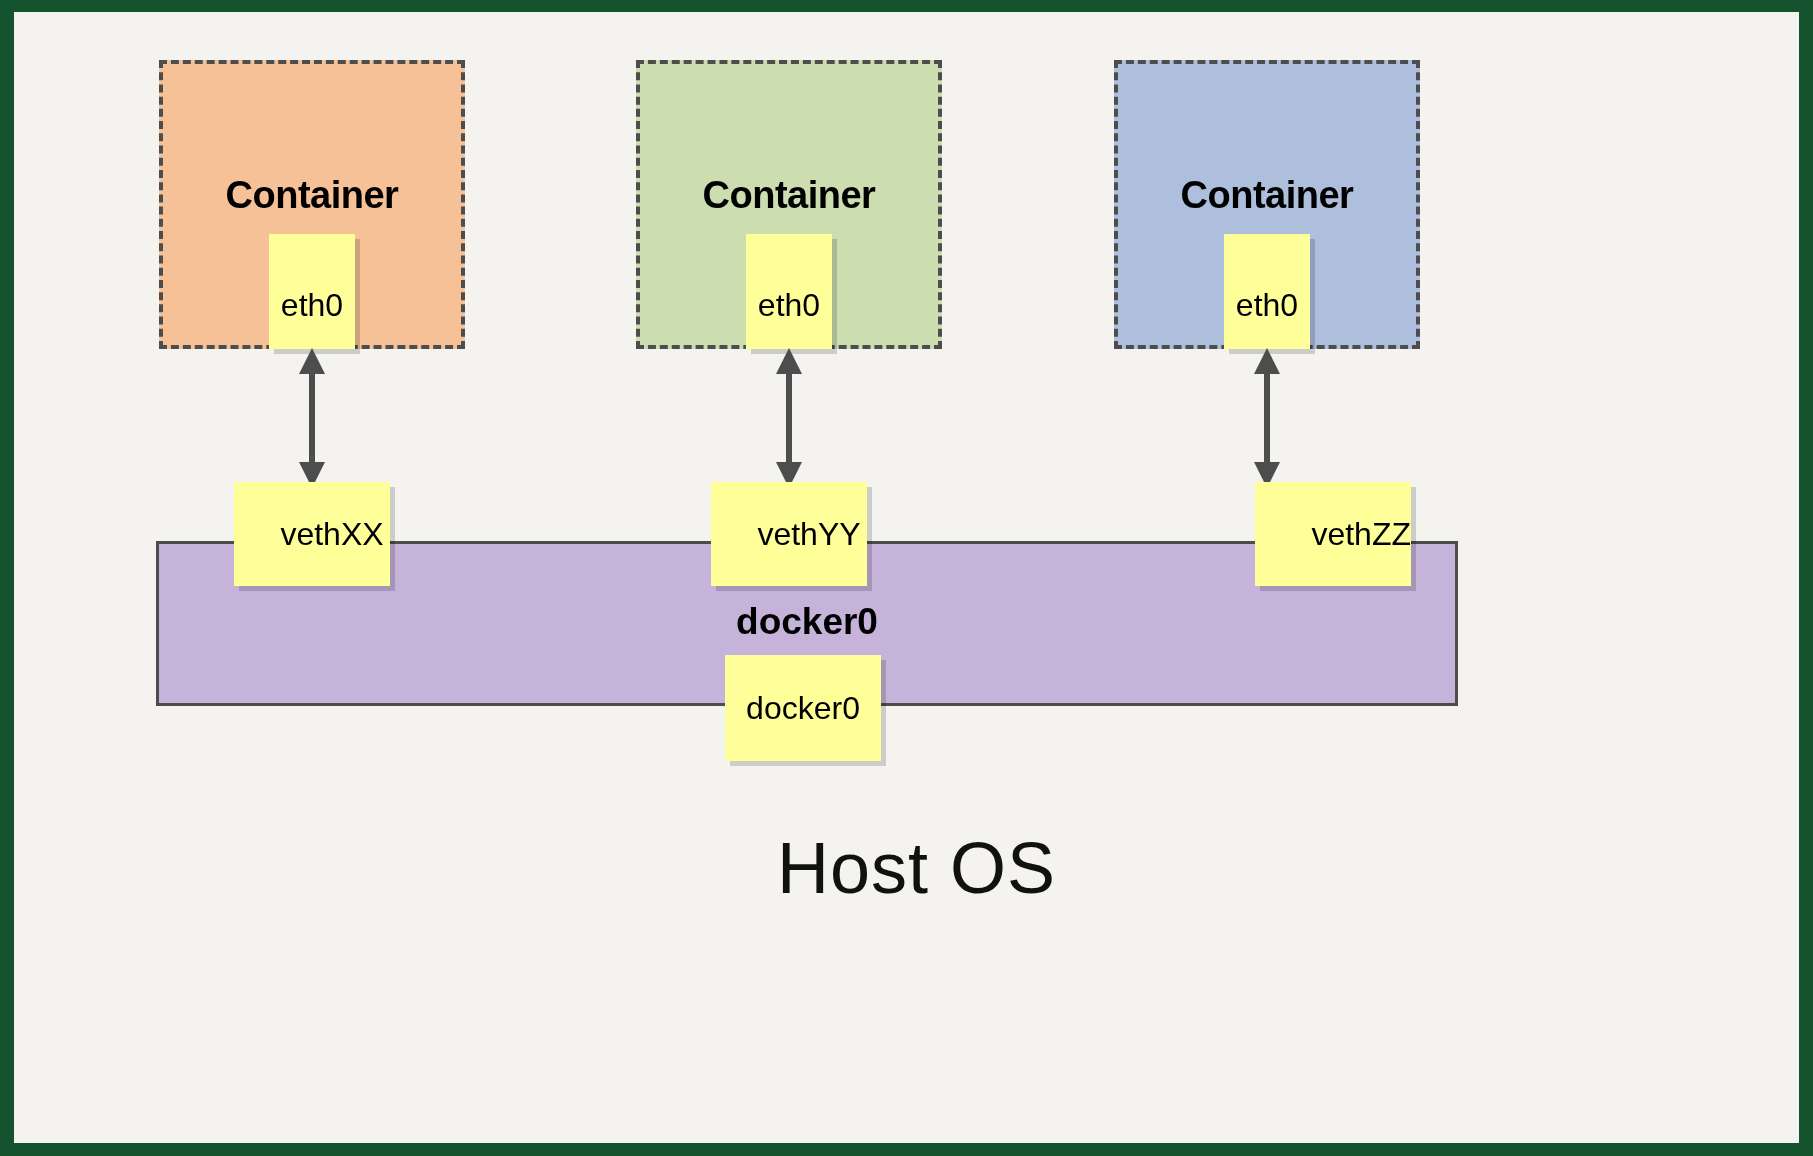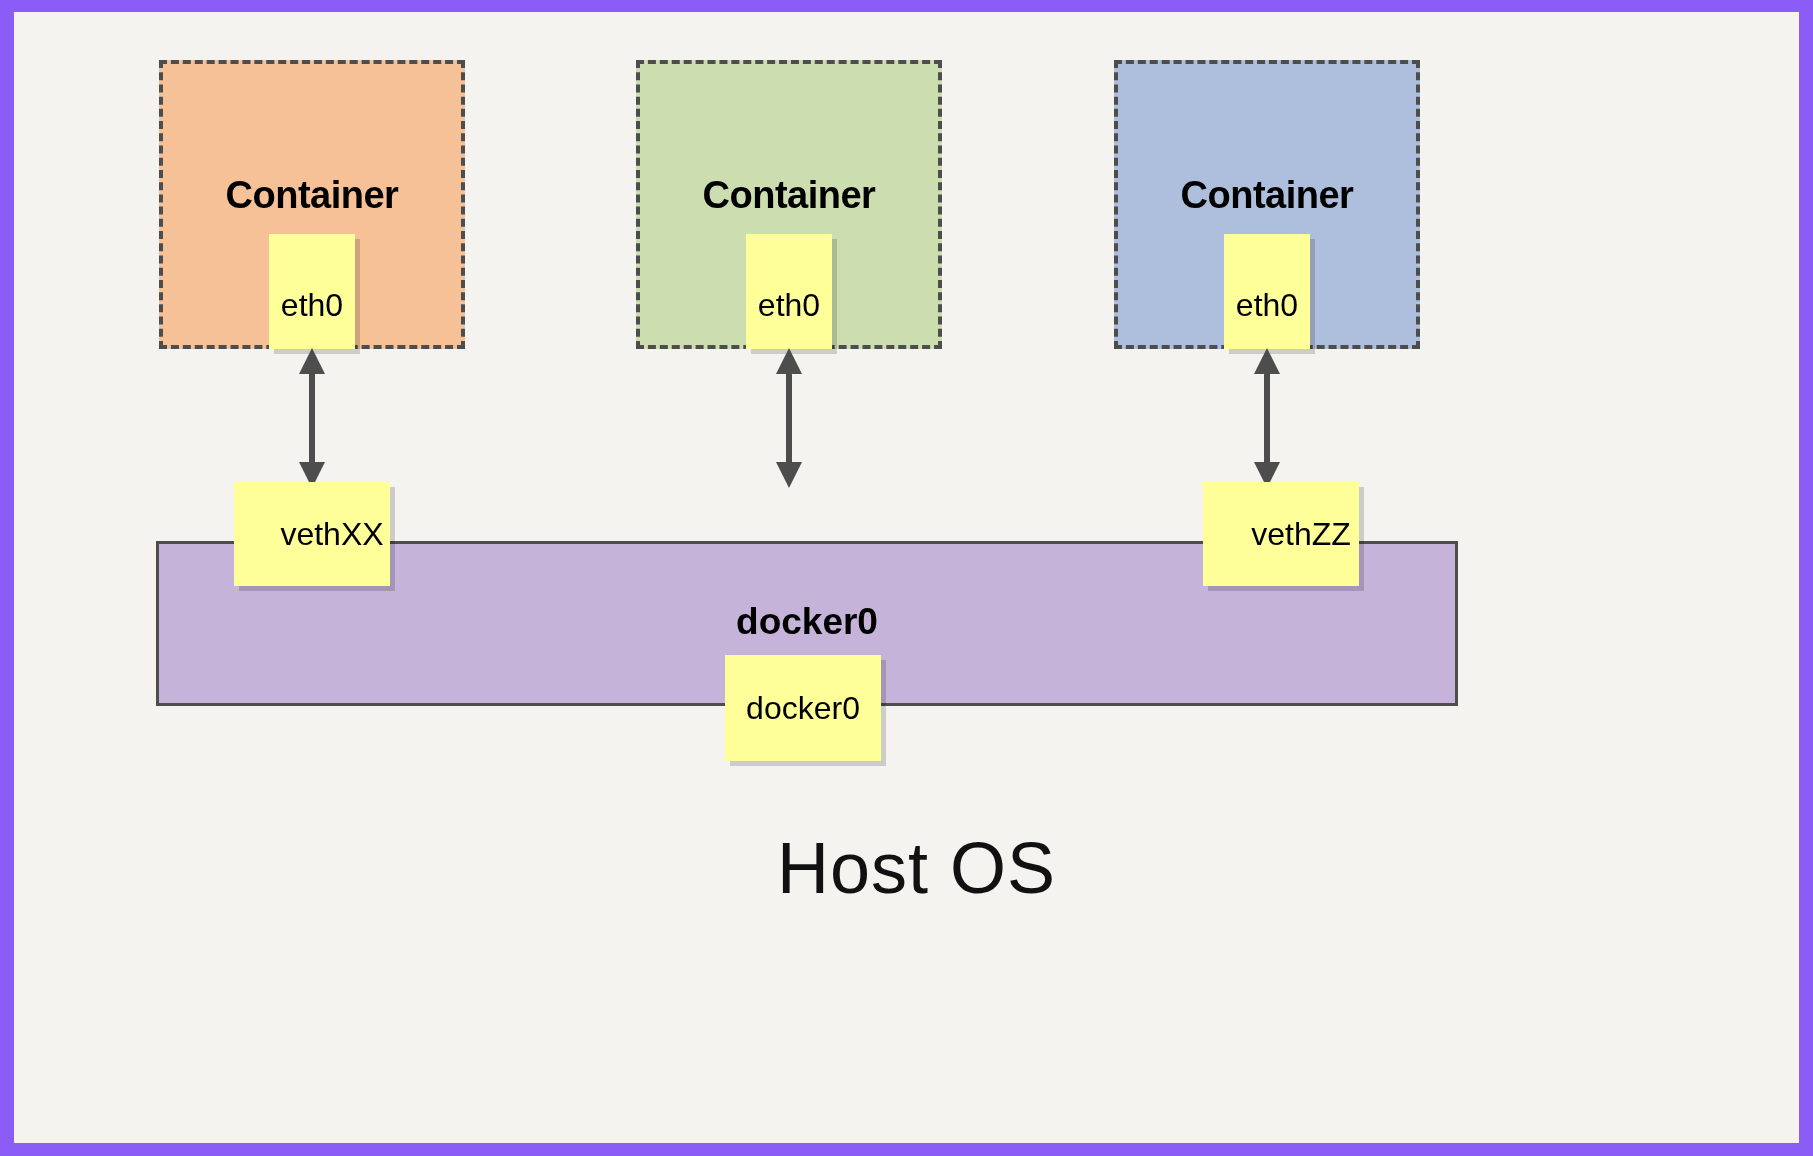--- a/index.html
+++ b/index.html
@@ -4,21 +4,21 @@
 <style>
   html, body {
     margin: 0;
     padding: 0;
     background: #ffffff;
   }
   #canvas {
     position: relative;
     width: 1813px;
     height: 1156px;
-    background: #8b5cf6;
+    background: #14532d;
     font-family: "Liberation Sans", sans-serif;
     overflow: hidden;
     box-sizing: border-box;
   }
   
   #host-area {
     position: absolute;
     left: 14px;
     top: 12px;
     width: 1785px;
@@ -178,21 +178,24 @@
       <polygon points="20,140 7,114 33,114" fill="#4d4d4d"></polygon>
     </svg>
 
     <div id="docker0-bar">
       <div id="docker0-bar-label">docker0</div>
     </div>
 
     <div class="ybox veth-box" style="left:220px;">
       <span>vethXX</span>
     </div>
-    <div class="ybox veth-box" style="left:1189px;">
+    <div class="ybox veth-box" style="left:697px;">
+      <span>vethYY</span>
+    </div>
+    <div class="ybox veth-box" style="left:1241px;justify-content:flex-end;">
       <span>vethZZ</span>
     </div>
 
     <div class="ybox docker0-label-box">
       <span>docker0</span>
     </div>
 
 
     <div id="host-os-title">Host OS</div>
 

